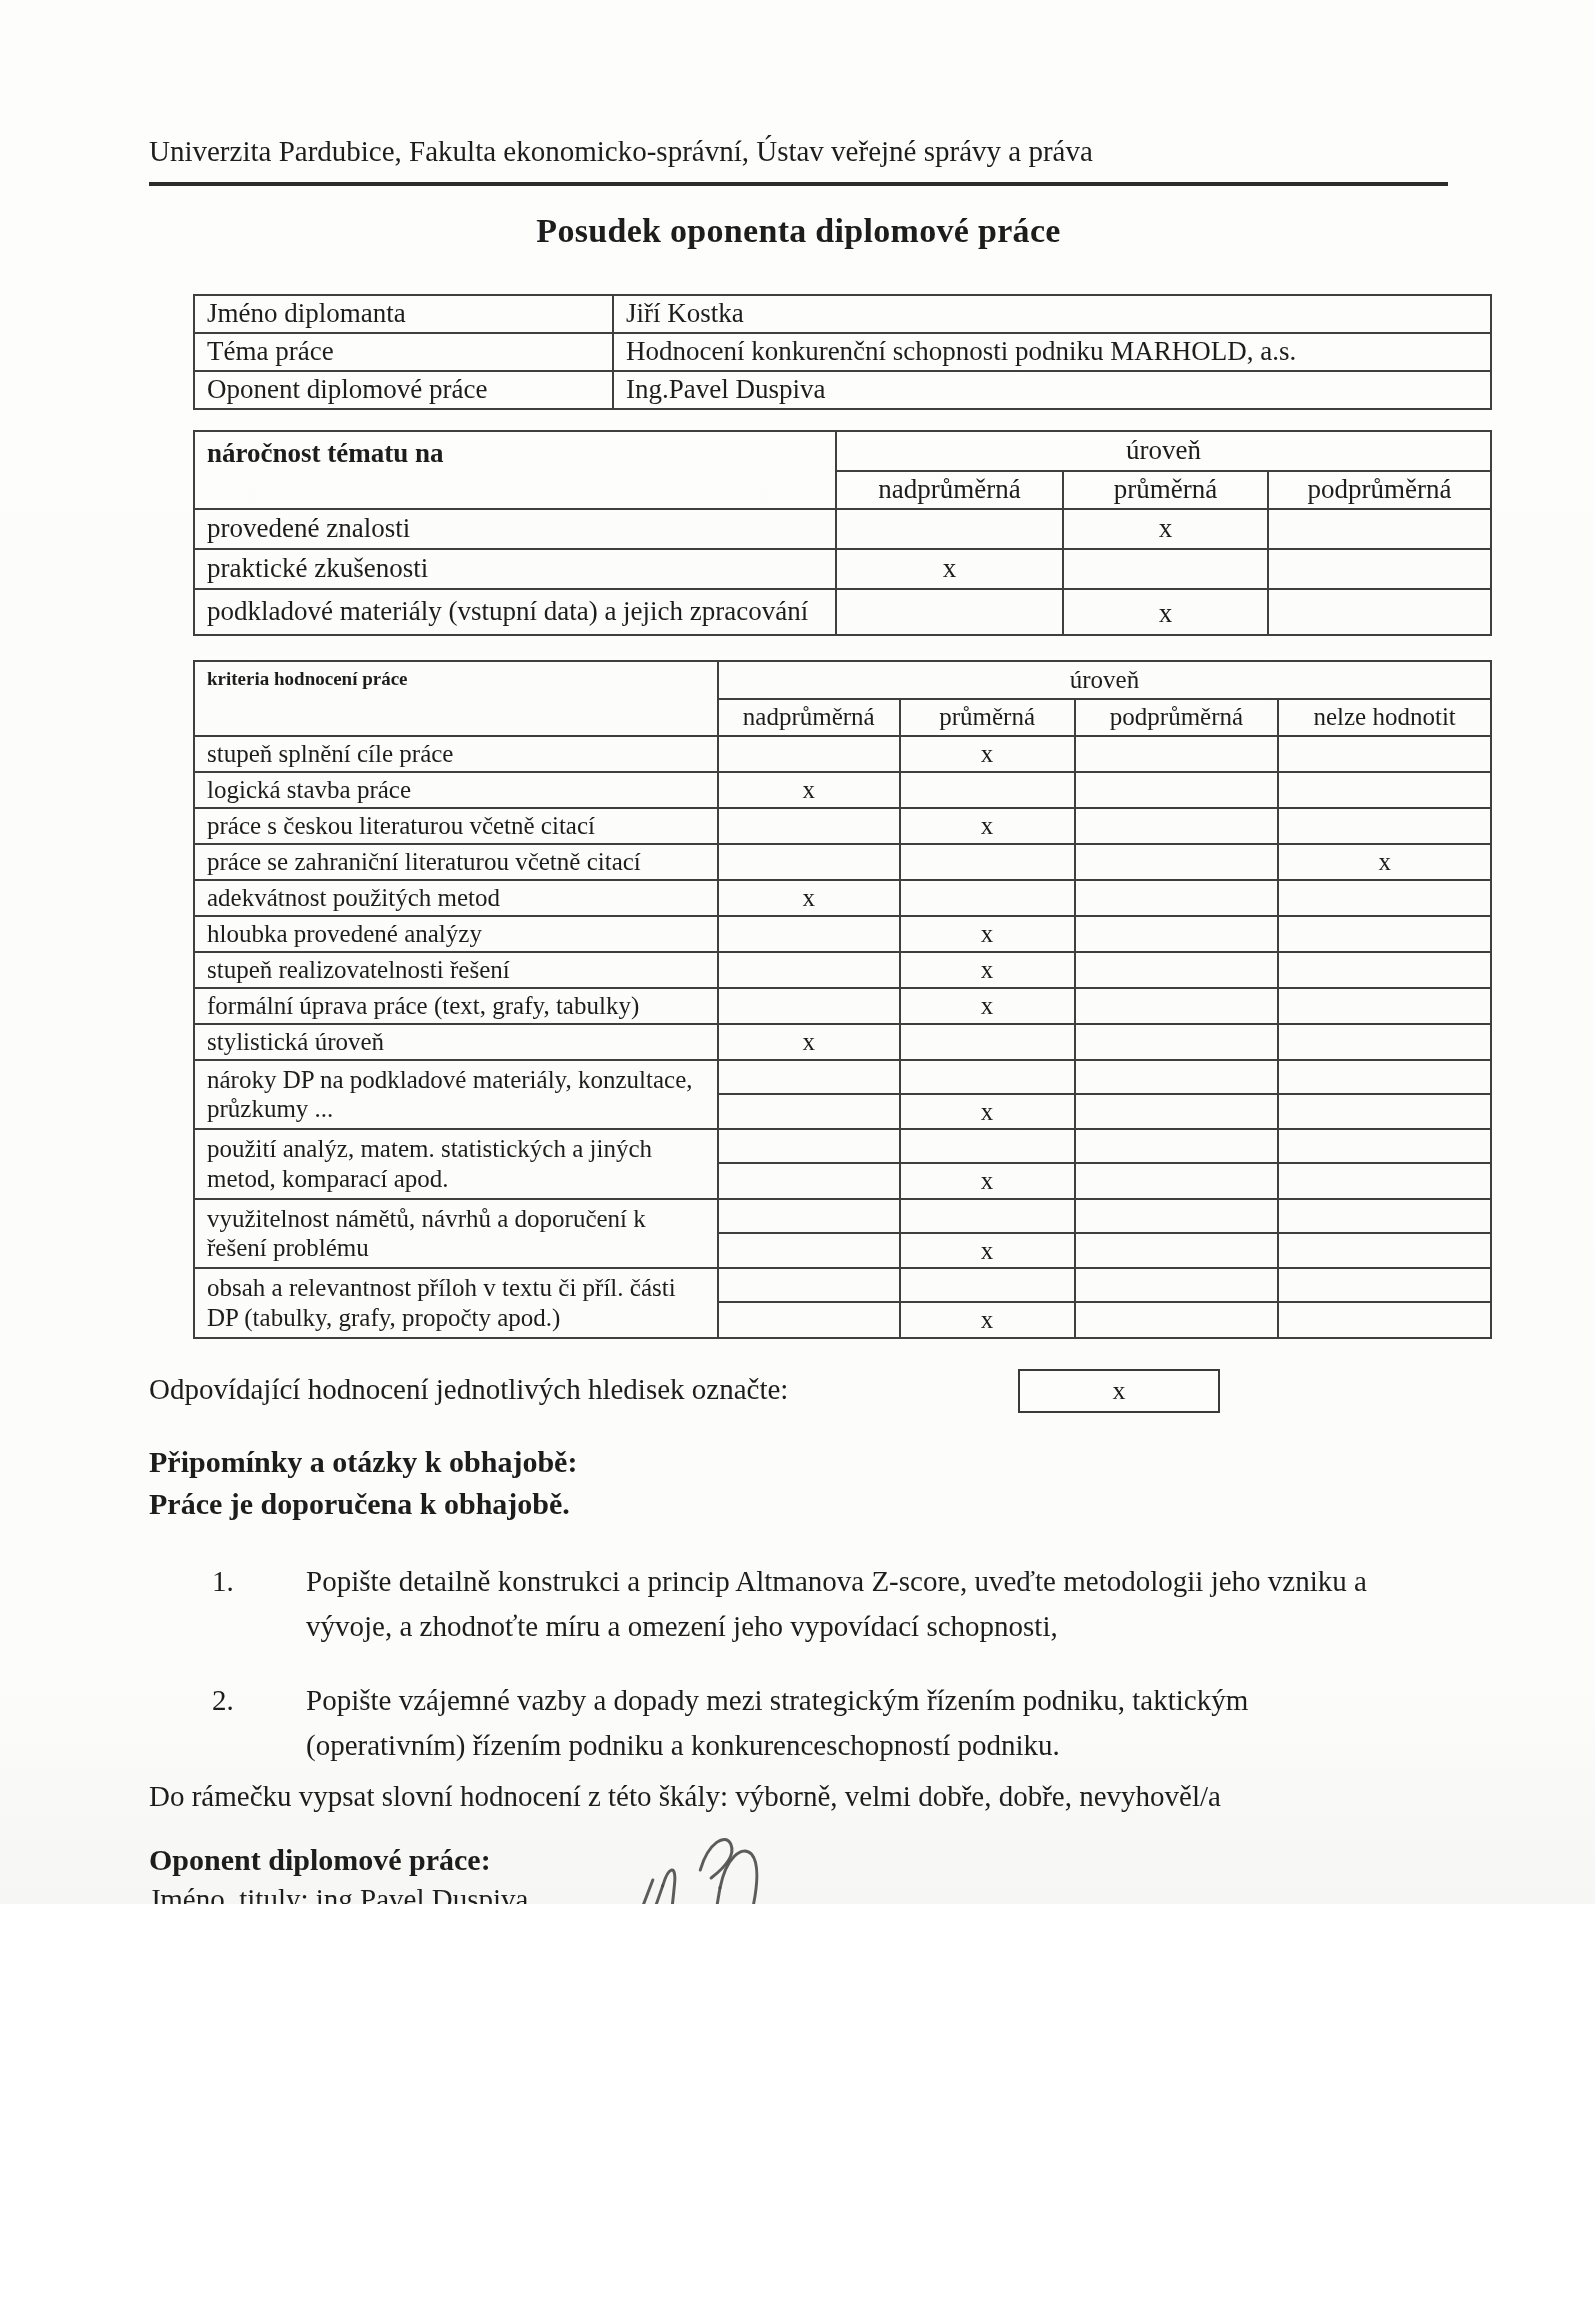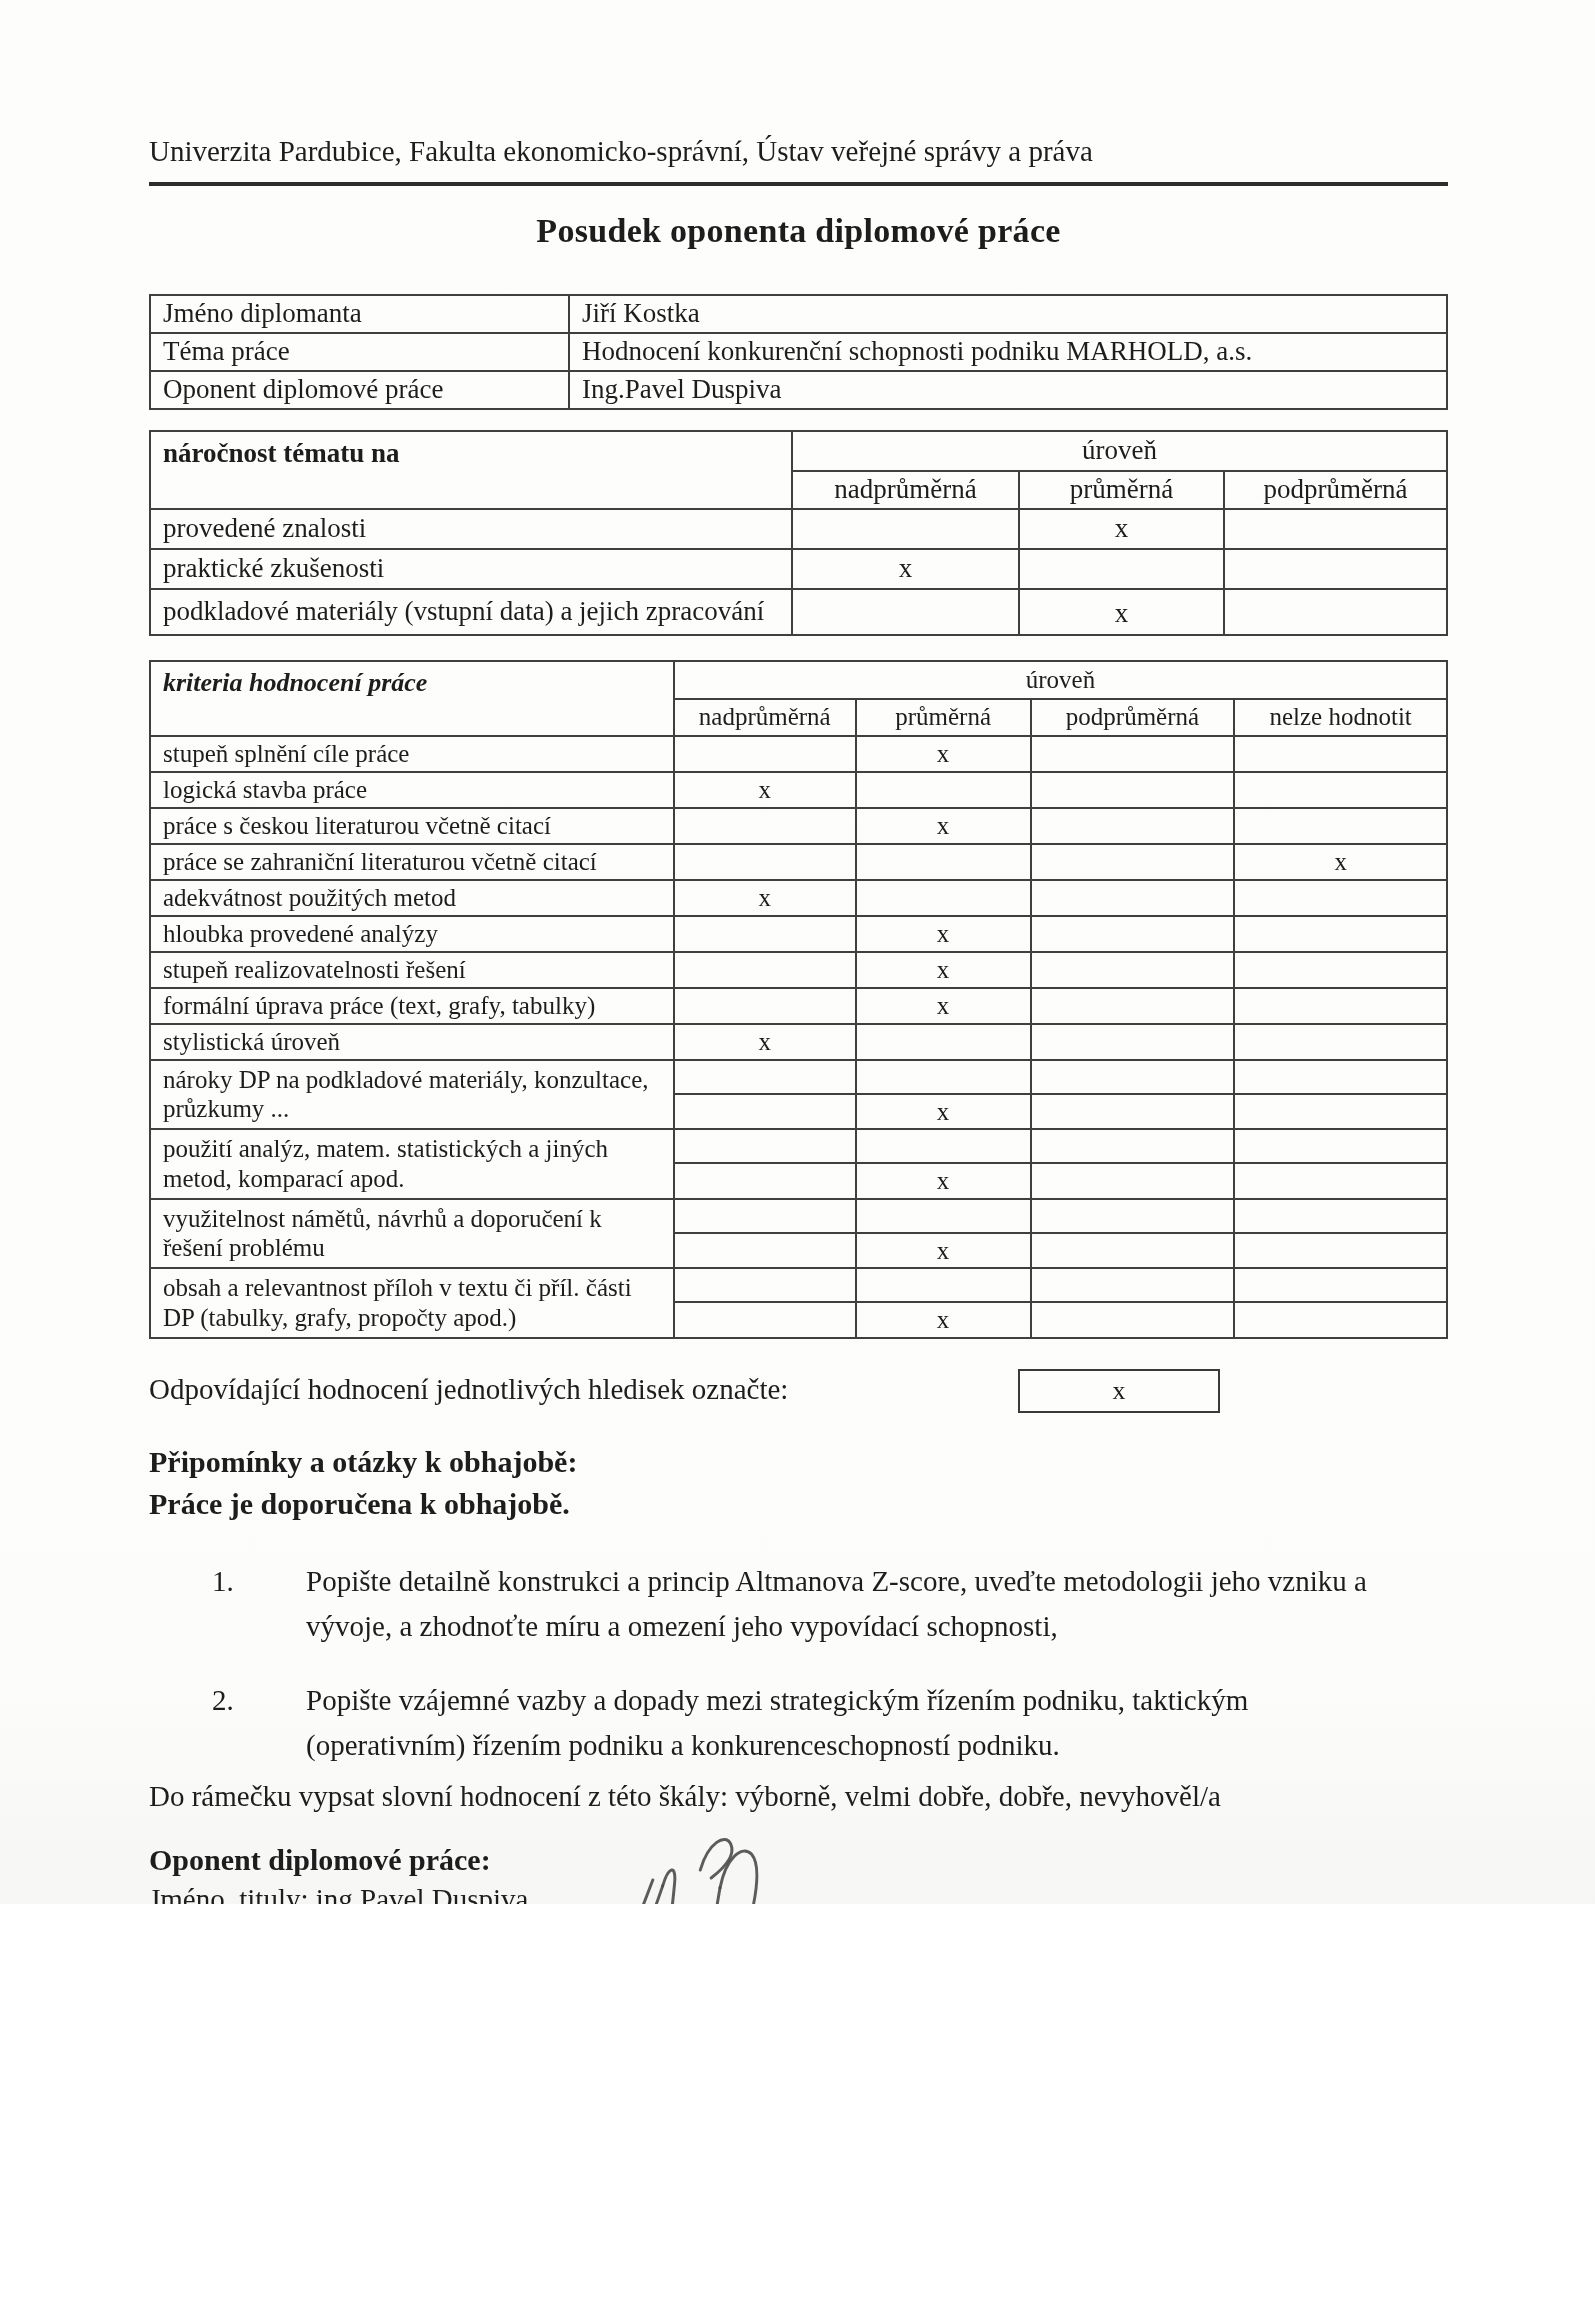--- a/index.html
+++ b/index.html
@@ -20,21 +20,21 @@
     border-bottom:4px solid #2c2c2c;
   }
   .doc-title{
     margin-top:26px;
     text-align:center;
     font-size:34px;
     font-weight:bold;
     letter-spacing:0.3px;
   }
 
-  table{border-collapse:collapse;width:100%;table-layout:fixed;}
+  table{border-collapse:collapse;width:100%;table-layout:fixed;margin-left:44px;}
   .tbl td,.tbl th{
     border:2px solid #3f3f3f;
     font-size:26px;line-height:1.18;
     padding:2px 12px;vertical-align:middle;
     overflow:hidden;
   }
   .tbl th{text-align:left;font-weight:bold;}
   .tbl .val{text-align:center;padding:2px 4px;}
   .tbl .lvl{text-align:center;font-weight:normal;}
 
@@ -48,21 +48,21 @@
   .t2 .drow td{height:34px;}
   .t2 .va-top{vertical-align:top;padding-top:8px;}
   .t2 th.corner{vertical-align:top;padding-top:6px;}
 
   .t3{margin-top:24px;}
   .t3 td,.t3 th{font-size:25px;padding-top:1px;padding-bottom:1px;}
   .t3 .hrow th{height:34px;}
   .t3 .shrow td{height:31px;}
   .t3 .srow td{height:30px;}
   .t3 .sub td{height:28px;}
-  .t3 th.corner{vertical-align:top;padding-top:6px;font-size:26px;font-style:italic;}
+  .t3 th.corner{vertical-align:top;padding-top:6px;font-size:19px;}
 
   .summary{position:relative;margin-top:34px;height:46px;font-size:29px;}
   .summary-box{
     position:absolute;left:869px;top:-4px;width:198px;height:40px;
     border:2px solid #3a3a3a;
     display:flex;align-items:center;justify-content:center;
     font-size:26px;background:#fdfdfc;
   }
 
   .b1{margin-top:26px;font-size:30px;font-weight:bold;}

